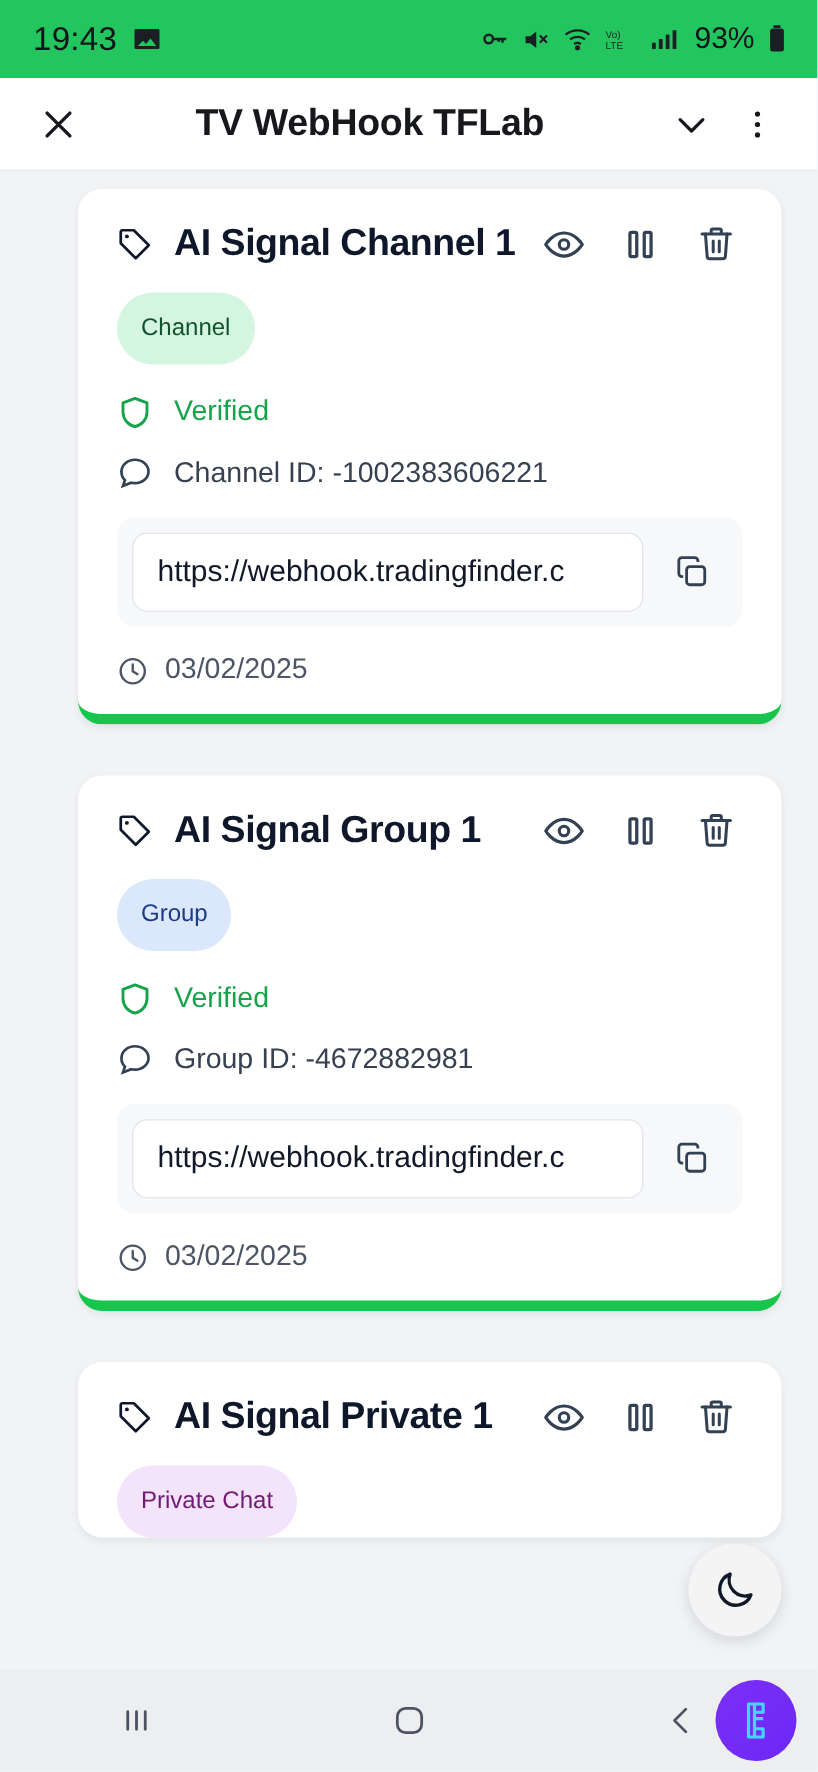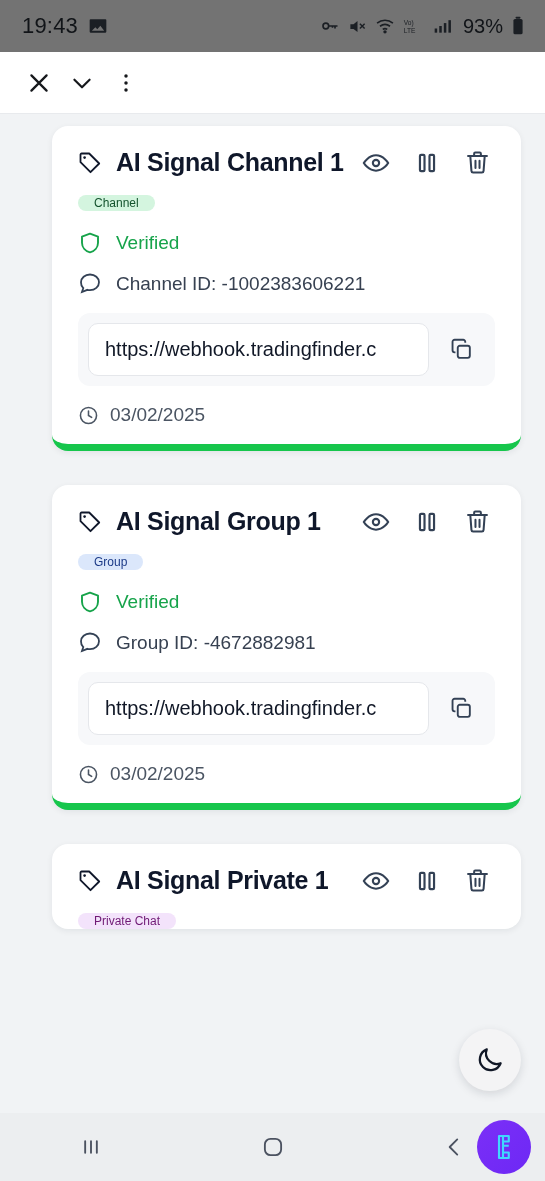--- a/index.html
+++ b/index.html
@@ -6,21 +6,21 @@
   html, body {
     width: 545px; height: 1181px;
     font-family: "Liberation Sans", sans-serif;
     background: #f1f3f5;
     overflow: hidden;
   }
   .phone { position: relative; width: 545px; height: 1181px; background: #f1f3f5; }
 
   
   .statusbar {
-    height: 52px; background: #737373;
+    height: 52px; background: #22c55e;
     display: flex; align-items: center; justify-content: space-between;
     padding: 0 20px 0 22px;
   }
   .sb-left { display: flex; align-items: center; gap: 10px; }
   .sb-time { font-size: 22px; color: #111418; letter-spacing: .2px; }
   .sb-right { display: flex; align-items: center; gap: 8px; }
   .sb-right .pct { font-size: 20px; color: #111418; margin-left: 2px; }
   .ico { display: inline-flex; align-items: center; justify-content: center; }
 
   
@@ -54,22 +54,22 @@
   .card.partial { border-bottom: none; padding-bottom: 0; }
 
   .card-head { display: flex; align-items: center; justify-content: space-between; }
   .card-title-wrap { display: flex; align-items: center; gap: 14px; }
   .card-title { font-size: 25px; font-weight: 700; color: #0f172a; letter-spacing: -.3px; }
   .card-actions { display: flex; align-items: center; gap: 24px; padding-right: 4px; }
   .act-icon { display: flex; align-items: center; justify-content: center; }
 
   .badge {
     display: inline-block; margin-top: 18px;
-    padding: 2px 16px; border-radius: 999px;
-    font-size: 12px; line-height: 1;
+    padding: 16px 16px; border-radius: 999px;
+    font-size: 16px; line-height: 1;
   }
   .badge.channel { background: #d4f5df; color: #14532d; }
   .badge.group   { background: #dbe7fb; color: #1c3a87; }
   .badge.private { background: #f3e3fb; color: #701a75; }
 
   .row { display: flex; align-items: center; gap: 14px; }
   .verified { margin-top: 20px; }
   .verified .txt { font-size: 19px; color: #16a34a; }
   .chatid { margin-top: 16px; align-items: flex-end; }
   .chatid .txt { font-size: 19px; color: #374151; }
@@ -168,20 +168,21 @@
       </span>
     </div>
   </div>
 
   <div class="appbar">
     <span class="close">
       <svg width="26" height="26" viewBox="0 0 24 24" fill="none" stroke="#16181c" stroke-width="2.1" stroke-linecap="round">
         <path d="M5 5l14 14M19 5L5 19"></path>
       </svg>
     </span>
+    <span class="title">TV WebHook TFLab</span>
     <span class="act">
       <svg width="26" height="26" viewBox="0 0 24 24" fill="none" stroke="#16181c" stroke-width="2" stroke-linecap="round" stroke-linejoin="round">
         <path d="M5 9l7 7 7-7"></path>
       </svg>
     </span>
     <span class="act">
       <svg width="22" height="22" viewBox="0 0 24 24" fill="#16181c">
         <circle cx="12" cy="4.4" r="1.9"></circle>
           <circle cx="12" cy="12" r="1.9"></circle>
           <circle cx="12" cy="19.6" r="1.9"></circle>

